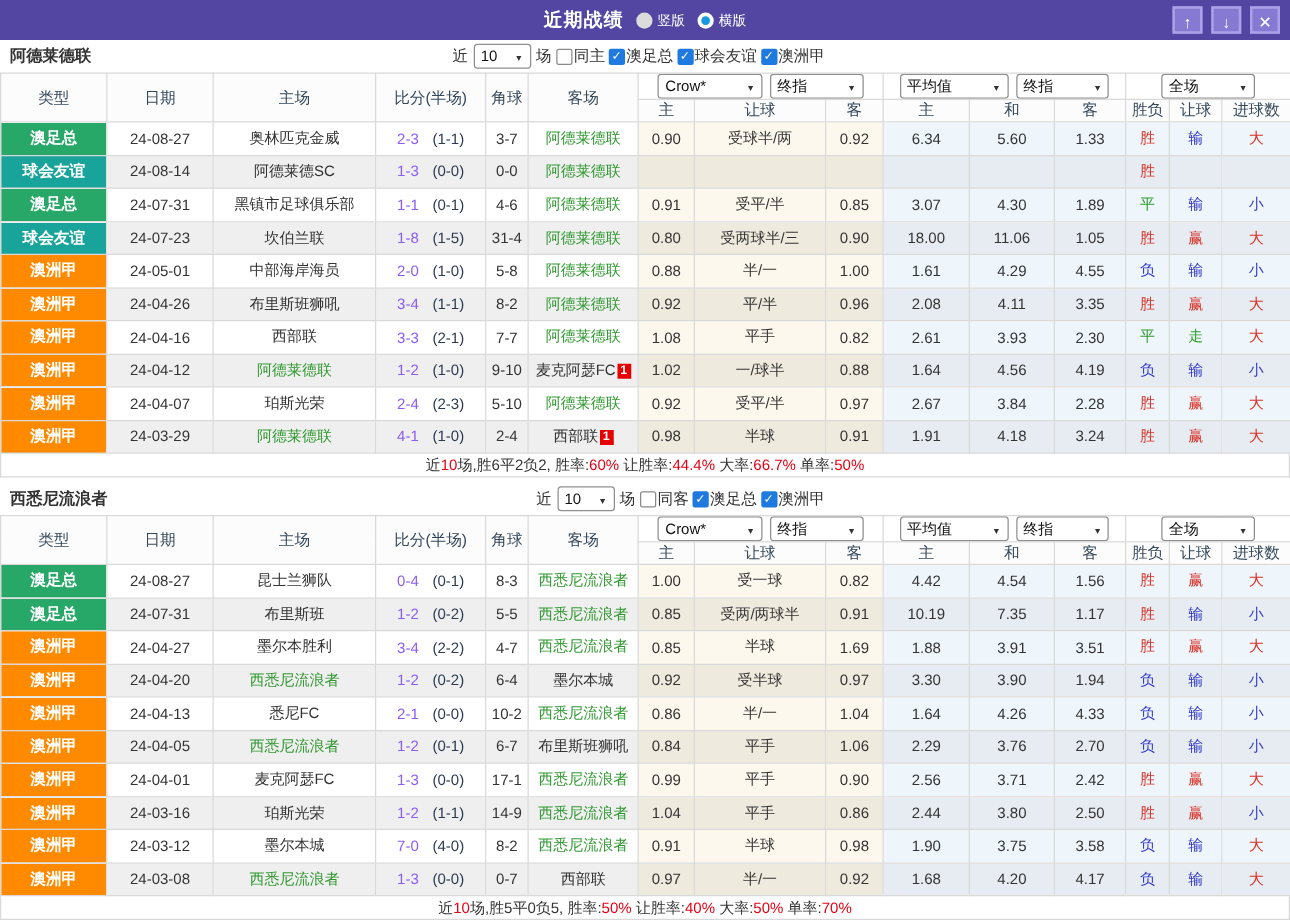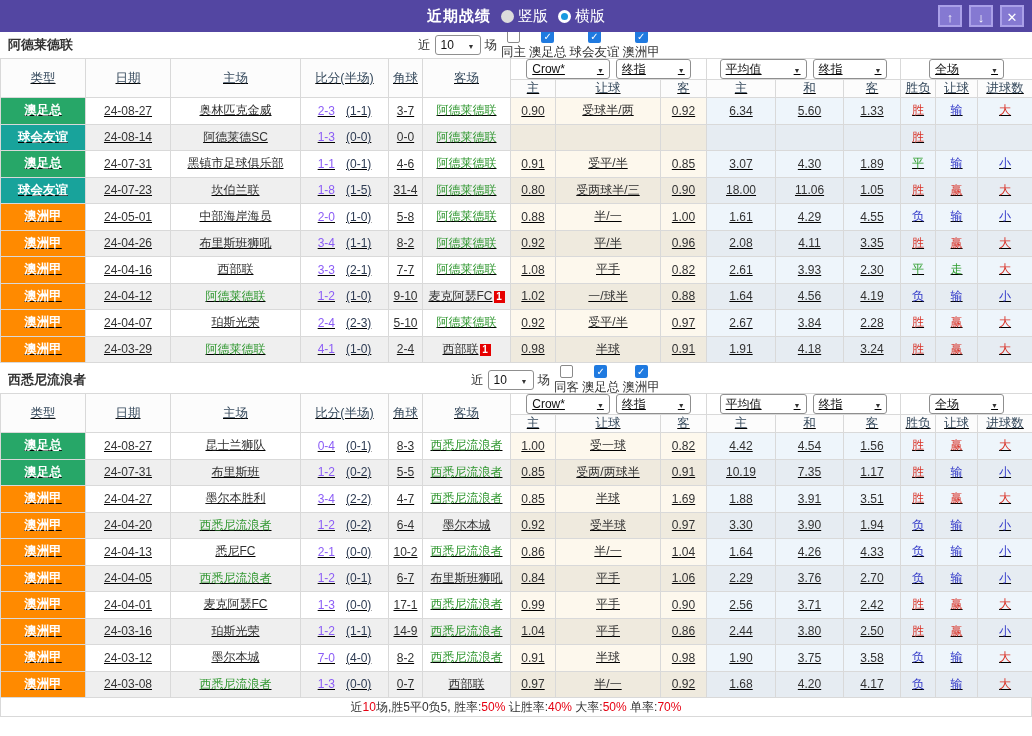--- a/index.html
+++ b/index.html
@@ -4,47 +4,47 @@
 <style>
   * { box-sizing: border-box; margin: 0; padding: 0; }
   html,body { width:1032px; height:736px; }
   body { font-family:"Liberation Sans","DejaVu Sans",sans-serif; background:#fff; overflow:hidden; }
   .window { width:1032px; height:736px; overflow:hidden; background:#fff; }
 
   
   .titlebar { height:32px; background:#5346a2; position:relative; display:flex; align-items:center; }
   .titlebar-center { position:absolute; left:0; right:0; display:flex; justify-content:center; align-items:center; gap:10px; color:#fff; pointer-events:none; }
   .title { font-weight:bold; font-size:15px; letter-spacing:1px; }
-  .radio-wrap { display:inline-flex; align-items:center; gap:4px; font-size:15px; color:#fff; pointer-events:auto; }
+  .radio-wrap { display:inline-flex; align-items:center; gap:4px; font-size:11px; color:#fff; pointer-events:auto; }
   .radio-circle { width:13px; height:13px; border-radius:50%; display:inline-grid; place-items:center; }
   .radio-plain { background:#dcdcdc; }
   .radio-sel { background:#fff; }
   .radio-sel::after { content:""; width:7px; height:7px; border-radius:50%; background:#1899e0; }
   .tbtns { margin-left:auto; display:flex; gap:7px; padding-right:8px; z-index:2; }
   .tbtn { width:24px; height:22px; background:#8579d2; border:2px solid #aaa0e8; display:grid; place-items:center; color:#fff; font-weight:bold; font-size:13px; line-height:1; cursor:pointer; }
   .tbtn.up::after { content:"↑"; }
   .tbtn.down::after { content:"↓"; }
   .tbtn.close::after { content:"✕"; }
 
   
   .filter-row { height:26px; display:flex; align-items:center; padding:0 8px; }
   .team-name { font-weight:bold; font-size:13px; color:#333; }
   .filters { margin-left:auto; margin-right:364px; display:flex; align-items:center; gap:3px; font-size:12.5px; color:#333; white-space:nowrap; }
   .flabel { padding:0 1px; }
   .sel { display:inline-flex; align-items:center; justify-content:space-between; gap:5px; border:1px solid #8f8f8f; border-radius:3px; background:#fff; height:20px; padding:0 5px; font-size:12px; color:#111; }
   .sel-count { width:46px; }
   .chev::after { content:"▼"; font-size:7px; color:#333; }
-  .cb-wrap { display:inline-flex; align-items:center; gap:1px; cursor:pointer;flex-direction:column; }
+  .cb-wrap { display:inline-flex; align-items:center; gap:1px; cursor:pointer; }
   .cb { width:13px; height:13px; border-radius:2px; display:inline-grid; place-items:center; }
   .cb.checked { background:#1f7ae0; }
   .cb.checked::after { content:"✓"; color:#fff; font-size:10px; font-weight:bold; }
   .cb.unchecked { background:#fff; border:1px solid #8a8a8a; }
 
   
-  table { width:1032px; table-layout:fixed; border-collapse:collapse; border:1px solid #9fb4c7;text-decoration:underline; }
+  table { width:1032px; table-layout:fixed; border-collapse:collapse; border:1px solid #9fb4c7; }
   th, td { border:1px solid #d9d9d9; text-align:center; font-size:12px; color:#333; padding:0; overflow:hidden; white-space:nowrap; }
   thead th { color:#35495c; background:#fcfcfc; font-weight:normal; font-size:12.5px; }
   thead tr.grp-row th { height:19px; }
   thead tr.sub-row th { height:17px; }
   .grp-cell { background:#fff; }
   .grp-inner { display:flex; justify-content:center; align-items:center; gap:6px; }
   .sel-h { height:20px;gap:32px; }
   tbody tr { height:26.5px; }
   tbody tr.even td { background:#efefef; }
   td.c-type { color:#fff; font-weight:bold; font-size:12.5px; }
@@ -359,20 +359,21 @@
           <td class="c-ah">0.91</td>
           <td class="c-eu">1.91</td>
           <td class="c-eu">4.18</td>
           <td class="c-eu">3.24</td>
           <td class="c-res res-red">胜</td>
           <td class="c-res res-red">赢</td>
           <td class="c-res res-red">大</td>
         </tr>
       </tbody>
   </table>
+  <div class="summary"><span class="dark">近</span><span class="red">10</span><span class="dark">场,胜6平2负2, 胜率:</span><span class="red">60%</span><span class="dark"> 让胜率:</span><span class="red">44.4%</span><span class="dark"> 大率:</span><span class="red">66.7%</span><span class="dark"> 单率:</span><span class="red">50%</span></div>
 
   <div class="gap"></div>
 
   <div class="filter-row">
     <span class="team-name">西悉尼流浪者</span>
     <div class="filters">
         <span class="flabel">近</span>
         <div class="sel sel-count">
           <span>10</span>
           <span class="chev"></span>

